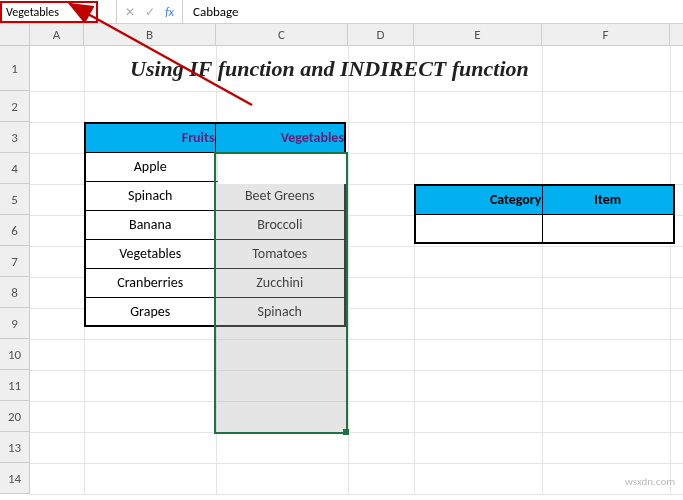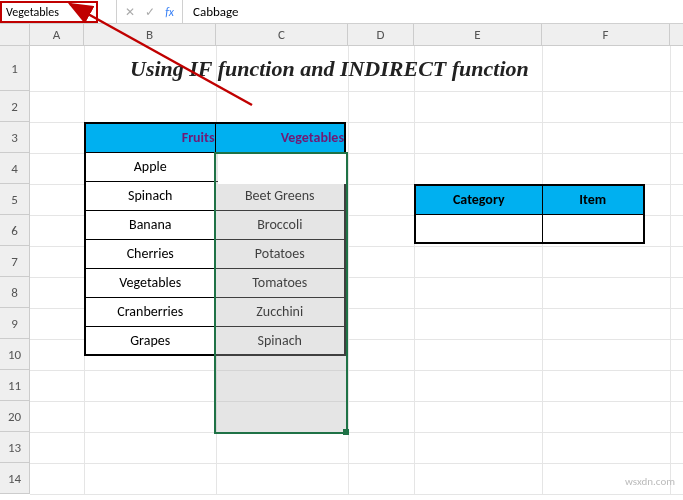--- a/index.html
+++ b/index.html
@@ -178,22 +178,22 @@
       text-align: center;
       font-size: 14px;
       height: 29px;
       padding: 0;
     }
     .side-table th {
       background: #00b0f0;
       font-weight: bold;
       color: #000;
     }
-    .side-table .col-cat { width: 127px; }
-    .side-table .col-item { width: 102px; }
+    .side-table .col-cat { width: 127px; text-align: right; }
+    .side-table .col-item { width: 132px; }
     .selection-box {
       position: absolute;
       left: 184px;
       top: 106px;
       width: 134px;
       height: 282px;
       border: 2px solid #1f7246;
       background: rgba(180, 180, 180, 0.35);
       z-index: 3;
       pointer-events: none;
@@ -314,24 +314,20 @@
         </tr>
         <tr>
           <td>Spinach</td>
           <td>Beet Greens</td>
         </tr>
         <tr>
           <td>Banana</td>
           <td>Broccoli</td>
         </tr>
         <tr>
-          <td>Cherries</td>
-          <td>Potatoes</td>
-        </tr>
-        <tr>
           <td>Vegetables</td>
           <td>Tomatoes</td>
         </tr>
         <tr>
           <td>Cranberries</td>
           <td>Zucchini</td>
         </tr>
         <tr>
           <td>Grapes</td>
           <td>Spinach</td>

